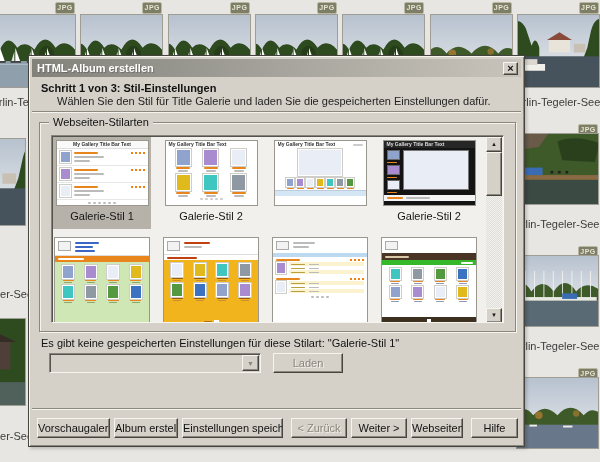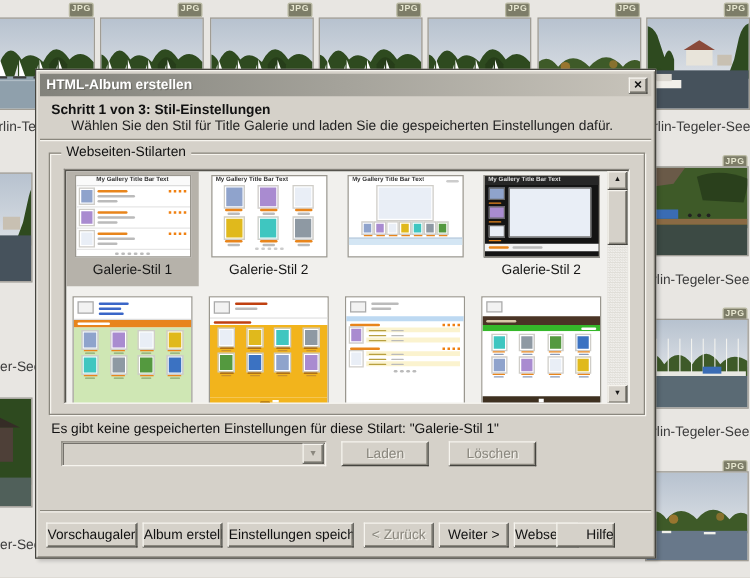--- a/index.html
+++ b/index.html
@@ -35,21 +35,21 @@
   .groove.g1 { top:55px; } .groove.g2 { top:352px; }
 
   .groupbox { position:absolute; left:10px; top:66px; width:477px; height:210px;
               border:1px solid #8a877e; box-shadow:1px 1px 0 #f6f4ee, inset 1px 1px 0 #f6f4ee; }
   .group-label { position:absolute; left:9px; top:-7px; background:#d5d1c9; padding:0 4px; font-size:11px; color:#111; }
 
   .stylelist { position:absolute; left:11px; top:12px; width:453px; height:188px;
                background:#f1f0ed; border:1px solid; border-color:#86837b #f6f4ee #f6f4ee #86837b;
                box-shadow:inset 1px 1px 0 #55534d; overflow:hidden; }
   .cells { position:absolute; left:1px; top:1px; width:436px; height:186px; overflow:hidden; }
-  .cell { position:absolute; width:106px; text-align:center; }
+  .cell { position:absolute; width:98px; text-align:center; }
   .cell.sel { background:#b6b2aa; }
   .cell-label { font-size:11px; color:#161616; margin-top:4px; }
 
   .mini { position:relative; margin:0 auto; background:#fff; border:1px solid #9a978f; overflow:hidden;
           text-align:left; }
   .mini.r1 { width:93px; height:66px; margin-top:3px; }
   .mini.r2 { width:96px; height:92px; margin-top:8px; }
   .mini .tt { font-size:5px; font-weight:bold; color:#333; line-height:7px; white-space:nowrap; overflow:hidden; }
   .bar { height:2px; border-radius:1px; }
   .sw { border:1px solid #fff; outline:1px solid #cfcdc8; }
@@ -81,21 +81,21 @@
   .btn:disabled { color:#8a877e; text-shadow:1px 1px 0 #f3f1eb; }
   .b-laden   { left:244px; top:297px; width:70px; }
   .b-loesch  { left:330px; top:297px; width:70px; }
   .b-std     { left:12px;  top:322px; width:128px; }
   .b-vorsch  { left:8px;   top:362px; width:73px; }
   .b-album   { left:85px;  top:362px; width:64px; }
   .b-einst   { left:153px; top:362px; width:101px; }
   .b-zurueck { left:262px; top:362px; width:56px; }
   .b-weiter  { left:322px; top:362px; width:56px; }
   .b-abbr    { left:382px; top:362px; width:52px; }
-  .b-hilfe   { left:416px; top:362px; width:47px;text-align:right; }
+  .b-hilfe   { left:442px; top:362px; width:47px; }
 </style>
 </head>
 <body>
 
 <div class="bg-layer" id="bg">
     <div class="thumb-cell" style="left: -8px; top: 0px; width: 87px;">
       <div class="jpg-badge" style="right: 4px; top: 2px;">JPG</div>
       <div class="thumb-photo" style="left: 1px; top: 14px; width: 83px; height: 74px;">
         <svg viewBox="0 0 100 75" preserveAspectRatio="xMidYMid slice">
           <defs>
@@ -883,21 +883,20 @@
     </div>
   </div>
 
   <div class="nosettings">Es gibt keine gespeicherten Einstellungen für diese Stilart: "Galerie-Stil 1"</div>
 
   <div class="combo">
     <span class="cfield"></span>
     <span class="cbtn">▼</span>
   </div>
   <button class="btn b-laden" disabled="">Laden</button>
-  <button class="btn b-loesch" disabled="">Löschen</button>
 
   <div class="groove g2"></div>
 
   <button class="btn b-vorsch">Vorschaugalerie</button>
   <button class="btn b-album">Album erstellen</button>
   <button class="btn b-einst">Einstellungen speichern...</button>
   <button class="btn b-zurueck" disabled="">&lt; Zurück</button>
   <button class="btn b-weiter">Weiter &gt;</button>
   <button class="btn b-abbr">Webseiten</button>
   <button class="btn b-hilfe">Hilfe</button>

